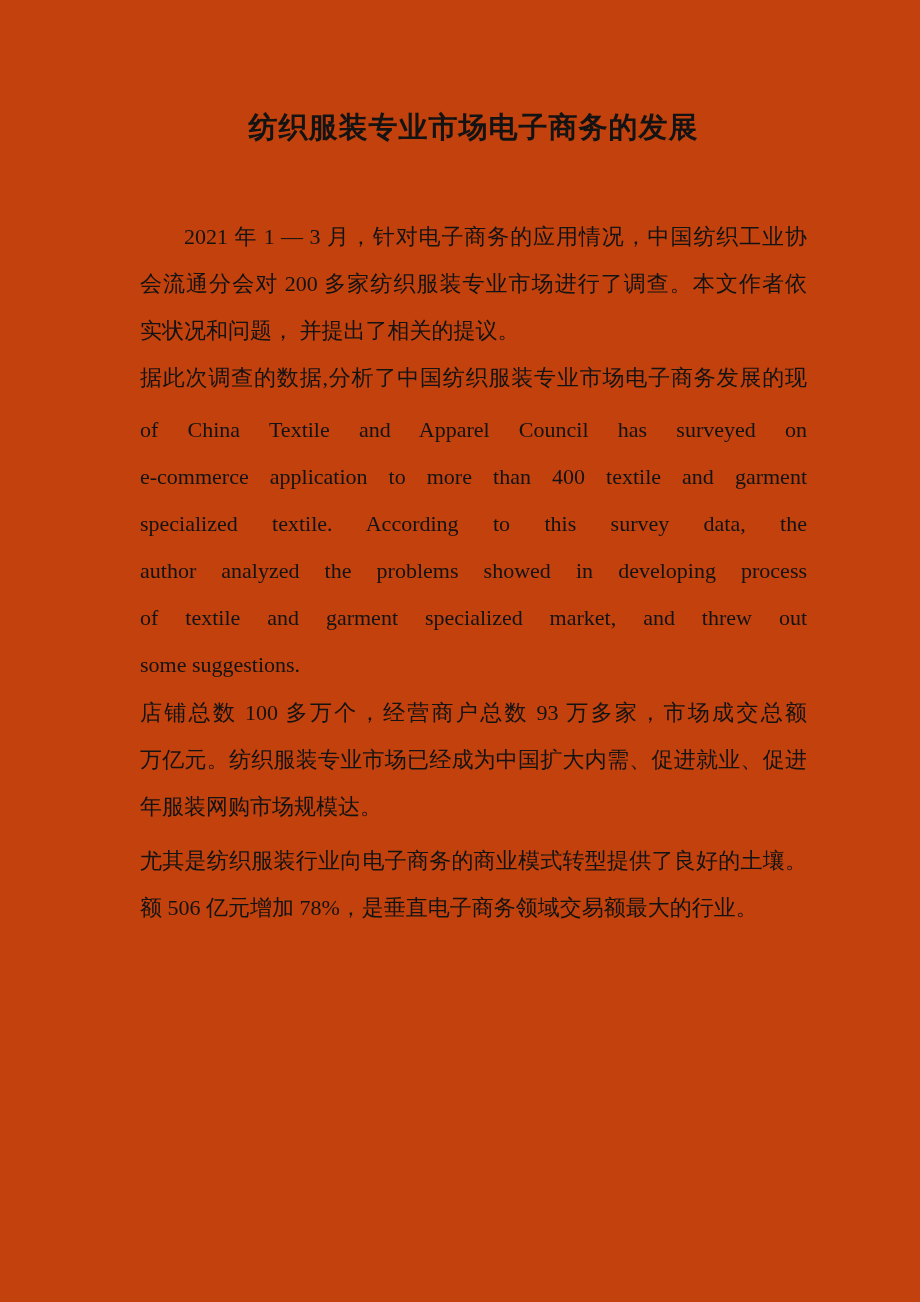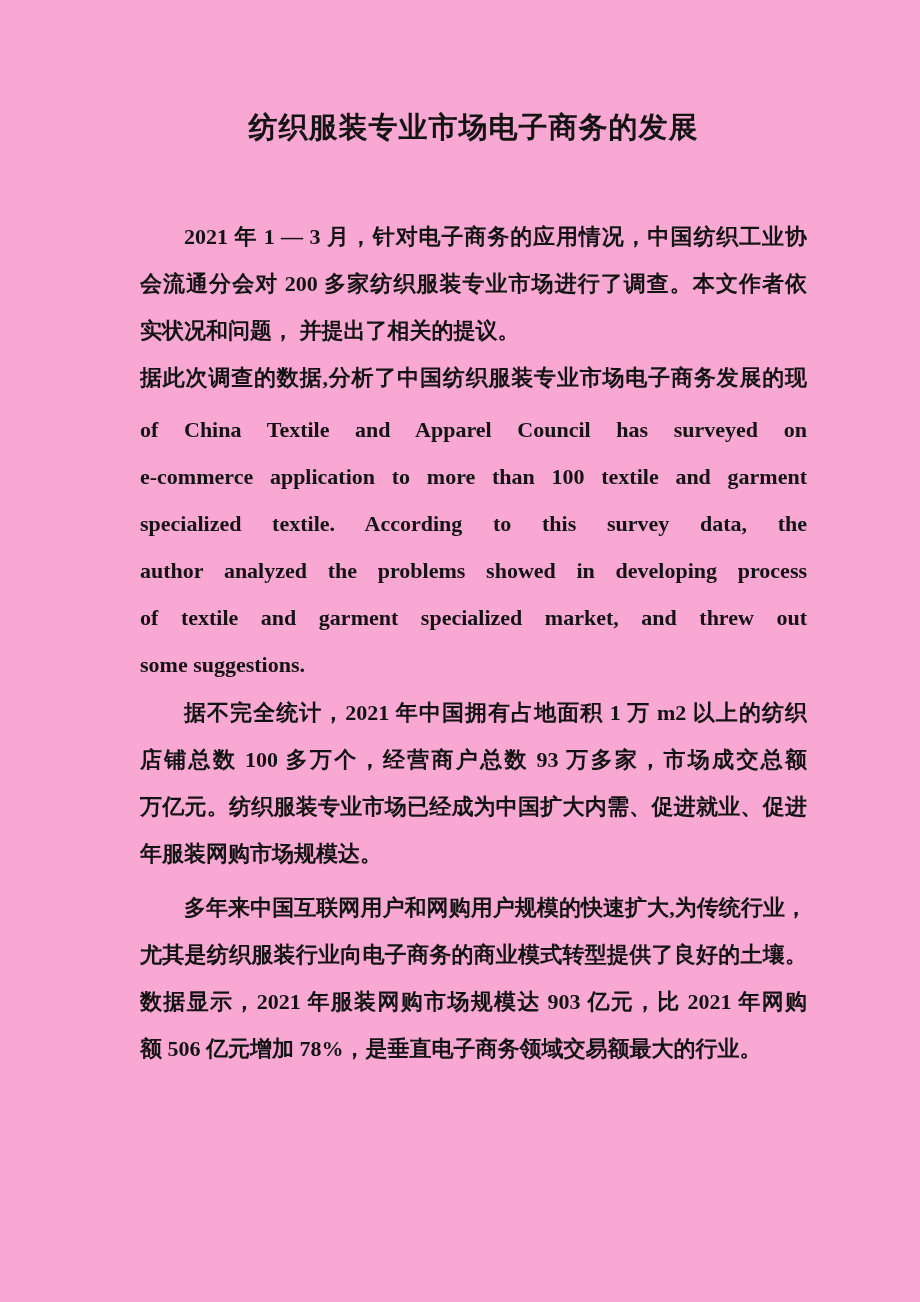--- a/index.html
+++ b/index.html
@@ -4,21 +4,21 @@
 <style>
   html, body {
     margin: 0;
     padding: 0;
     background: #ffffff;
   }
   .page {
     position: relative;
     width: 920px;
     height: 1302px;
-    background: #f9a8d4;
+    background: #c2410c;
     color: #131313;
     box-sizing: border-box;
     padding: 100px 113px 0 140px;
     overflow: hidden;
     font-family: "Liberation Serif", "DejaVu Serif", serif;
   }
   .doc-title {
     margin: 0 0 58px 0;
     font-size: 29px;
     font-weight: bold;
@@ -34,55 +34,51 @@
   .para-1 { margin-top: 5px; }
   .para-2 { margin-top: 1px; }
   .para-3 { margin-top: 7px; }
   .line {
     line-height: 47px;
     height: 47px;
     text-align: justify;
     text-align-last: justify;
     overflow: hidden;
     white-space: nowrap;
-    font-weight: bold;
   }
   .line.first { padding-left: 44px; }
   .line.last  { text-align-last: left; }
 </style>
 </head>
 <body>
 
 <div class="page">
 
   <h1 class="doc-title">纺织服装专业市场电子商务的发展</h1>
 
   <div class="para para-0">
     <div class="line first">2021 年 1 — 3 月，针对电子商务的应用情况，中国纺织工业协</div>
     <div class="line">会流通分会对 200 多家纺织服装专业市场进行了调查。本文作者依</div>
     <div class="line last">实状况和问题， 并提出了相关的提议。</div>
     <div class="line">据此次调查的数据,分析了中国纺织服装专业市场电子商务发展的现</div>
   </div>
 
   <div class="para para-1">
     <div class="line">of China Textile and Apparel Council has surveyed on</div>
-    <div class="line">e-commerce application to more than 100 textile and garment</div>
+    <div class="line">e-commerce application to more than 400 textile and garment</div>
     <div class="line">specialized textile. According to this survey data, the</div>
     <div class="line">author analyzed the problems showed in developing process</div>
     <div class="line">of textile and garment specialized market, and threw out</div>
     <div class="line last">some suggestions.</div>
   </div>
 
   <div class="para para-2">
-    <div class="line first">据不完全统计，2021 年中国拥有占地面积 1 万 m2 以上的纺织</div>
     <div class="line">店铺总数 100 多万个，经营商户总数 93 万多家，市场成交总额</div>
     <div class="line">万亿元。纺织服装专业市场已经成为中国扩大内需、促进就业、促进</div>
     <div class="line last">年服装网购市场规模达。</div>
   </div>
 
   <div class="para para-3">
-    <div class="line first">多年来中国互联网用户和网购用户规模的快速扩大,为传统行业，</div>
     <div class="line">尤其是纺织服装行业向电子商务的商业模式转型提供了良好的土壤。</div>
-    <div class="line">数据显示，2021 年服装网购市场规模达 903 亿元，比 2021 年网购</div>
     <div class="line last">额 506 亿元增加 78%，是垂直电子商务领域交易额最大的行业。</div>
   </div>
 
 </div>
 
 </body></html>

